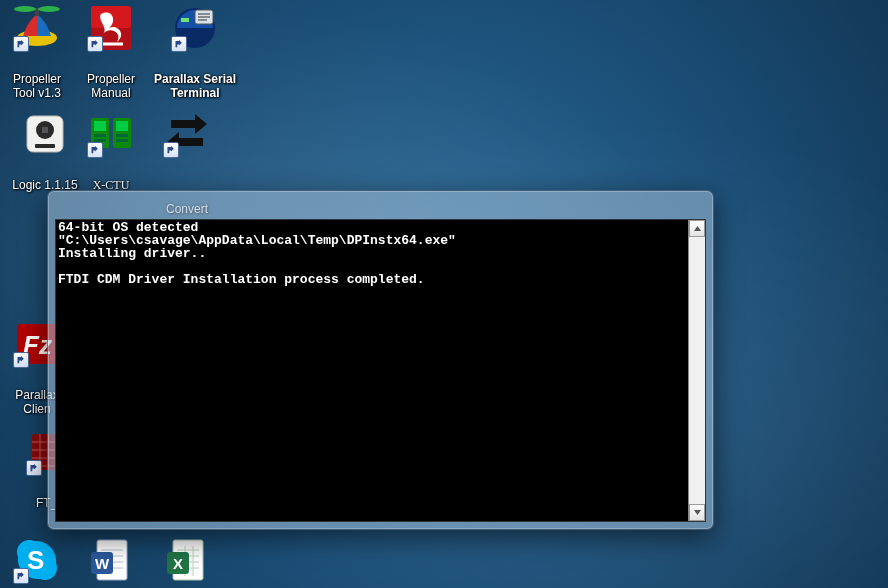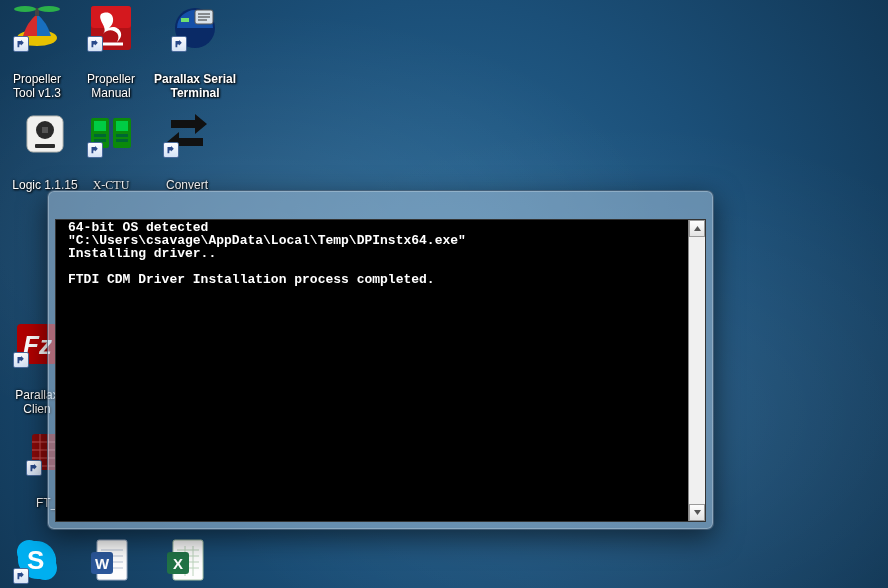--- a/index.html
+++ b/index.html
@@ -119,21 +119,21 @@
 
   .client {
     position: absolute;
     left: 7px; right: 7px; top: 28px; bottom: 7px;
     background: #000;
     border: 1px solid #333;
     display: flex;
   }
   .console {
     flex: 1;
-    padding: 1px 12px;
+    padding: 1px 2px;
     color: #fff;
     font-family: "Courier New", monospace;
     font-size: 13px;
     line-height: 13px;
     font-weight: bold;
     white-space: pre;
     overflow: hidden;
   }
   .vscroll {
     width: 17px;
@@ -240,21 +240,21 @@
     </svg>
     <div class="shortcut-badge">
       <svg width="10" height="10" viewBox="0 0 10 10">
           <path d="M2 8 L2 5 L4 5 L4 6 L7 3 L4 0 L4 1 L0 1 L0 8 Z" transform="translate(1.5 1) scale(0.9)" fill="#2a4a8a"></path>
         </svg>
     </div>
   </div>
   <div class="label">X-CTU</div>
 </div>
 
-<div class="desktop-icon" style="left:150px; top:110px;">
+<div class="desktop-icon" style="left:150px; top:110px;gap:24px;">
   <div class="icon-img">
     <svg width="48" height="48" viewBox="0 0 48 48">
       <path d="M8 16 L32 16 L32 10 L44 20 L32 30 L32 24 L8 24 Z" fill="#111" transform="translate(0,-6)"></path>
       <path d="M40 32 L16 32 L16 26 L4 36 L16 46 L16 40 L40 40 Z" fill="#111" transform="translate(0,-4)"></path>
     </svg>
     <div class="shortcut-badge">
       <svg width="10" height="10" viewBox="0 0 10 10">
           <path d="M2 8 L2 5 L4 5 L4 6 L7 3 L4 0 L4 1 L0 1 L0 8 Z" transform="translate(1.5 1) scale(0.9)" fill="#2a4a8a"></path>
         </svg>
     </div>

